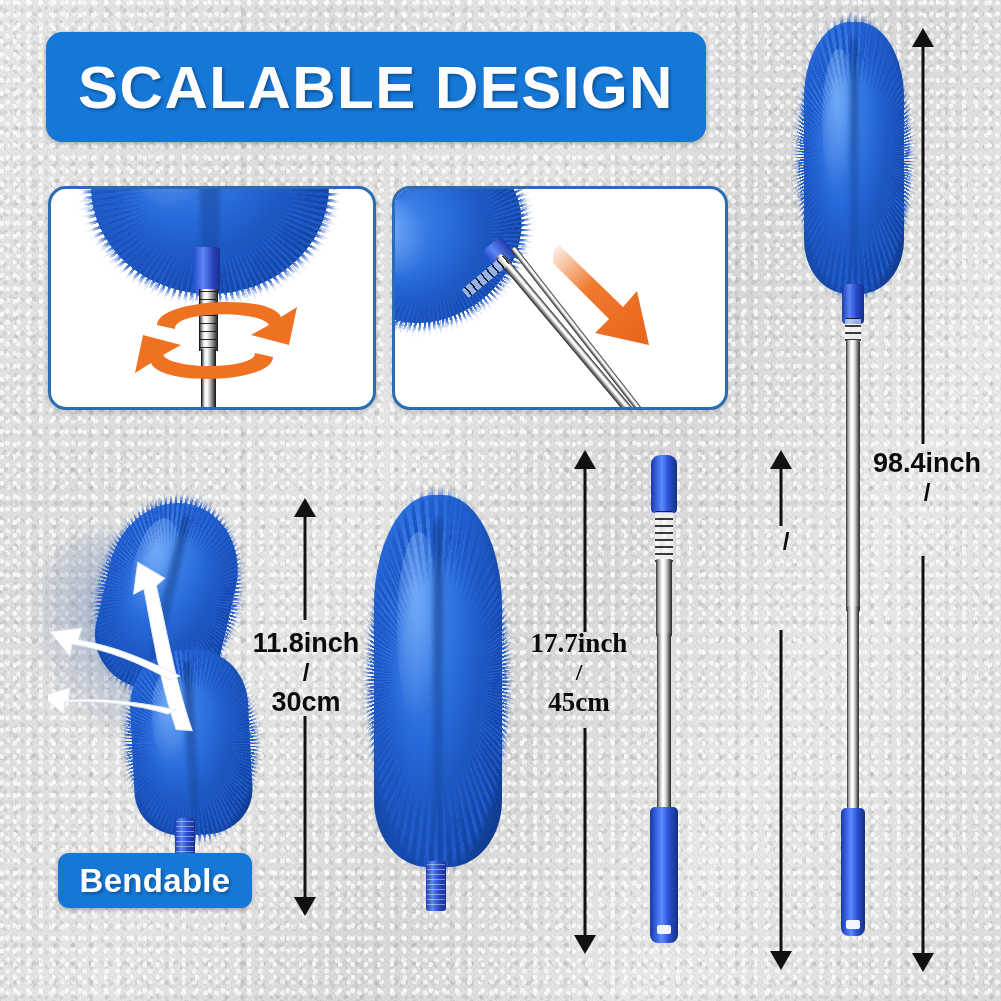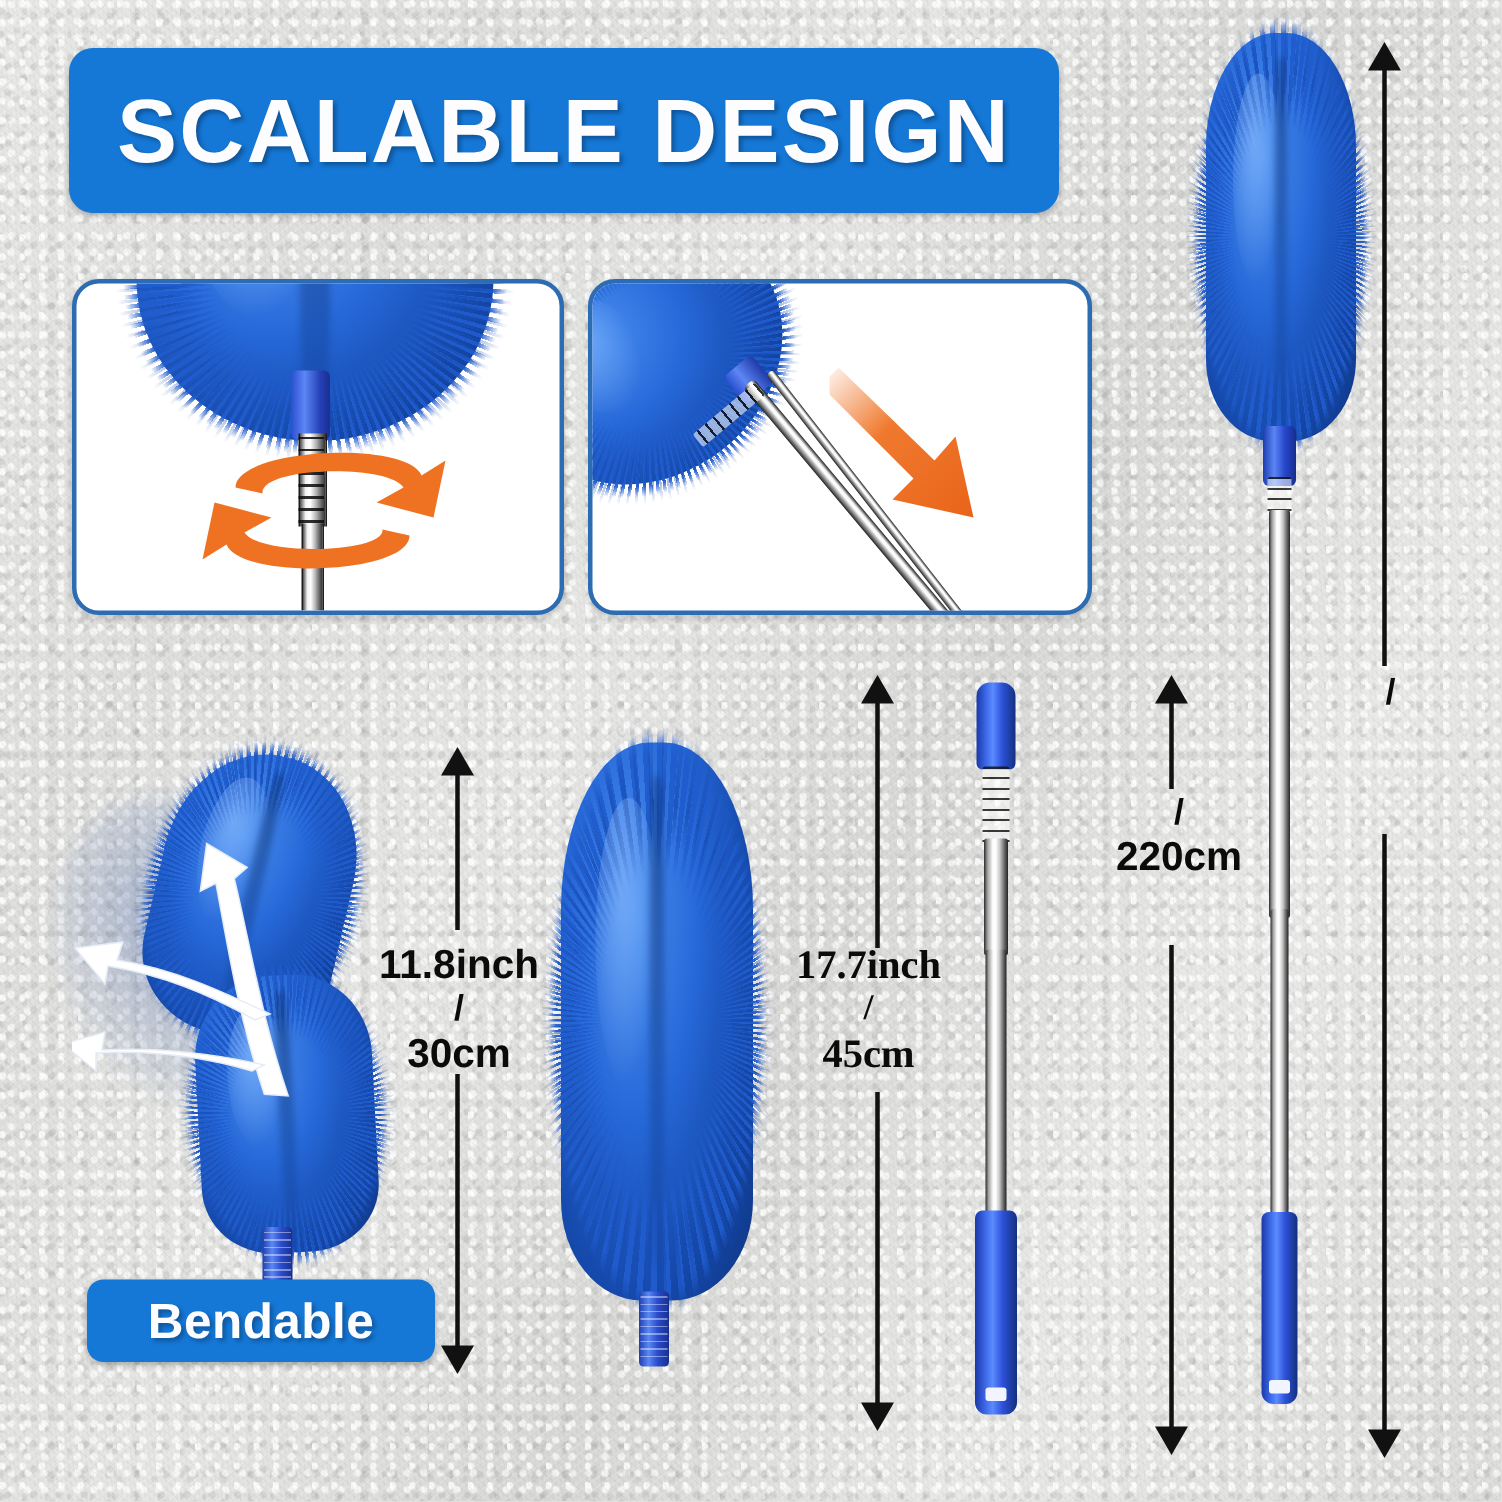--- a/index.html
+++ b/index.html
@@ -184,21 +184,21 @@
   .dim .head-dn{border-top:19px solid #111;bottom:0;}
   .dim-label{
     position:absolute;text-align:center;color:#0b0b0b;font-weight:bold;
     font-family:"Liberation Sans",sans-serif;line-height:1.16;white-space:nowrap;
   }
   .dim-label .unit{display:block;font-size:27px;}
   .dim-label .slash{display:block;font-size:24px;}
 
   
   #bendable-badge{
-    position:absolute;left:58px;top:853px;width:232px;height:55px;
+    position:absolute;left:58px;top:853px;width:194px;height:55px;
     background:#1577d6;border-radius:11px;box-shadow:0 2px 4px rgba(0,0,0,.25);
     display:flex;align-items:center;justify-content:center;
   }
   #bendable-badge span{
     color:#fdfdff;font-weight:bold;font-size:33px;letter-spacing:.3px;
     text-shadow:2px 2px 3px rgba(0,0,0,.28);
   }
 </style>
 </head>
 <body>
@@ -331,21 +331,20 @@
   </div>
 
   <div class="dim" style="left:766px;top:450px;width:30px;height:520px;">
     <div class="head-up"></div>
     <div class="seg" style="top:18px;height:58px;"></div>
     <div class="seg" style="bottom:18px;height:322px;"></div>
     <div class="head-dn"></div>
   </div>
   <div class="dim-label" style="left:716px;top:528px;width:140px;">
     <span class="slash">/</span>
-    <span class="unit">220cm</span>
   </div>
 
   <div id="full-group">
     <div class="bristle" id="full-head">
       <div class="core"></div>
         <div class="fuzz"></div>
         <div class="fuzz2"></div>
       <div class="hi"></div>
         <div class="spine"></div>
     </div>
@@ -357,16 +356,17 @@
     <div style="position:absolute;left:50px;top:898px;width:14px;height:9px;background:#f2f4ff;border-radius:2px;"></div>
   </div>
 
   <div class="dim" style="left:908px;top:28px;width:30px;height:944px;">
     <div class="head-up"></div>
     <div class="seg" style="top:18px;height:398px;"></div>
     <div class="seg" style="bottom:18px;height:398px;"></div>
     <div class="head-dn"></div>
   </div>
   <div class="dim-label" style="left:856px;top:448px;width:142px;">
+    <span class="unit">98.4inch</span>
     <span class="slash">/</span>
   </div>
 
 </div>
 
 </body></html>

